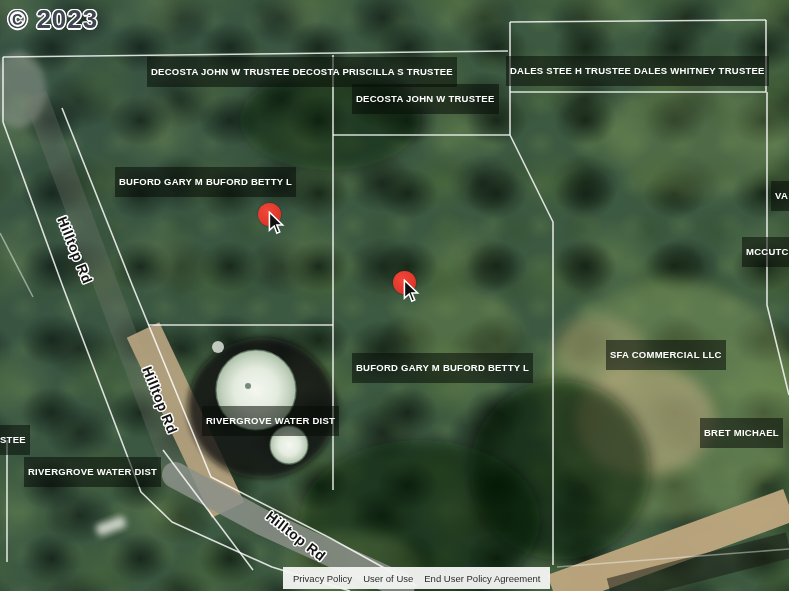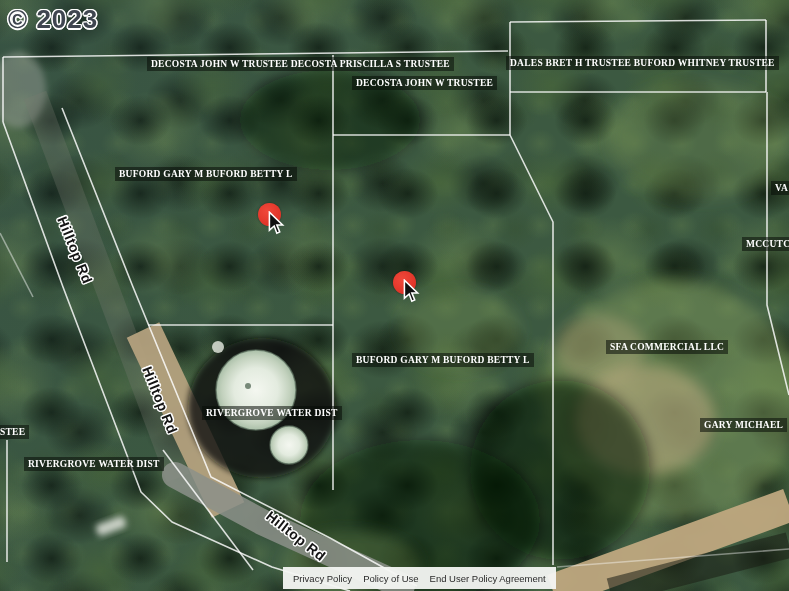--- a/index.html
+++ b/index.html
@@ -20,21 +20,21 @@
       89px 73px, 113px 97px, 151px 127px, 101px 83px, 67px 59px, 47px 41px;
     background-position:
       0 0,
       7px 11px, 43px 37px, 83px 67px, 29px 59px, 13px 23px, 0 0;
   }
   svg.overlay{position:absolute;left:0;top:0;pointer-events:none;}
   .plabel{
     position:absolute;display:inline-block;white-space:nowrap;
     background:rgba(8,12,8,.55);color:#fff;
     font-weight:bold;font-size:9.5px;letter-spacing:.25px;
-    padding:2px 4px;line-height:1.1;font-family:Liberation Serif, serif;
+    padding:10px 4px;line-height:1.1;
   }
   .roadlabel{
     position:absolute;white-space:nowrap;color:#141414;
     font-weight:bold;font-size:14px;letter-spacing:.5px;
     text-shadow:-1.5px 0 #fff,1.5px 0 #fff,0 -1.5px #fff,0 1.5px #fff,
                 -1px -1px #fff,1px 1px #fff,-1px 1px #fff,1px -1px #fff;
   }
   .copyright{
     position:absolute;left:8px;top:4px;color:#3f4650;
     font-weight:bold;font-size:26px;letter-spacing:1px;
@@ -122,28 +122,28 @@
 
     <g>
       <circle cx="218" cy="347" r="6" fill="#e8ece4" opacity=".8"></circle>
       <circle cx="256" cy="390" r="40" fill="url(#tg)" stroke="rgba(95,115,98,.7)" stroke-width="1.5"></circle>
       <circle cx="248" cy="386" r="3" fill="rgba(55,80,60,.65)"></circle>
       <circle cx="289" cy="445" r="19" fill="url(#tg)" stroke="rgba(95,115,98,.7)" stroke-width="1.3"></circle>
     </g>
   </svg>
 
   <div class="plabel" style="left:147px;top:57px">DECOSTA JOHN W TRUSTEE DECOSTA PRISCILLA S TRUSTEE</div>
-  <div class="plabel" style="left:352px;top:76px">DECOSTA JOHN W TRUSTEE</div>
-  <div class="plabel" style="left:506px;top:56px">DALES BRET H TRUSTEE BUFORD WHITNEY TRUSTEE</div>
+  <div class="plabel" style="left:352px;top:84px">DECOSTA JOHN W TRUSTEE</div>
+  <div class="plabel" style="left:506px;top:56px">DALES STEE H TRUSTEE DALES WHITNEY TRUSTEE</div>
   <div class="plabel" style="left:115px;top:167px">BUFORD GARY M BUFORD BETTY L</div>
   <div class="plabel" style="left:352px;top:353px">BUFORD GARY M BUFORD BETTY L</div>
   <div class="plabel" style="left:202px;top:406px">RIVERGROVE WATER DIST</div>
   <div class="plabel" style="left:24px;top:457px">RIVERGROVE WATER DIST</div>
   <div class="plabel" style="left:606px;top:340px">SFA COMMERCIAL LLC</div>
-  <div class="plabel" style="left:700px;top:418px">GARY MICHAEL</div>
+  <div class="plabel" style="left:700px;top:418px">BRET MICHAEL</div>
   <div class="plabel" style="left:742px;top:237px">MCCUTC</div>
   <div class="plabel" style="left:771px;top:181px">VA</div>
   <div class="plabel" style="left:-4px;top:425px">STEE</div>
 
   <div class="roadlabel" style="left:75px;top:250px;transform:translate(-50%,-50%) rotate(68deg)">Hilltop Rd</div>
   <div class="roadlabel" style="left:160px;top:400px;transform:translate(-50%,-50%) rotate(68deg)">Hilltop Rd</div>
   <div class="roadlabel" style="left:296px;top:536px;transform:translate(-50%,-50%) rotate(38deg)">Hilltop Rd</div>
 
   <div class="marker" style="left:258px;top:203px"></div>
   <svg class="cursor" style="left:266px;top:211px" viewBox="0 0 13 20">
@@ -152,17 +152,17 @@
 
   <div class="marker" style="left:393px;top:271px"></div>
   <svg class="cursor" style="left:401px;top:279px" viewBox="0 0 13 20">
     <path d="M1,1 L1,16 L5,12.5 L7.2,18.5 L9.6,17.4 L7.2,11.6 L12,11.6 Z" fill="#111" stroke="#fff" stroke-width="1.3"></path>
   </svg>
 
   <div class="copyright">© 2023</div>
 
   <div class="footer">
     <a>Privacy Policy</a>
-    <a>Policy of Use</a>
+    <a>User of Use</a>
     <a>End User Policy Agreement</a>
   </div>
 
 </div>
 
 </body></html>

